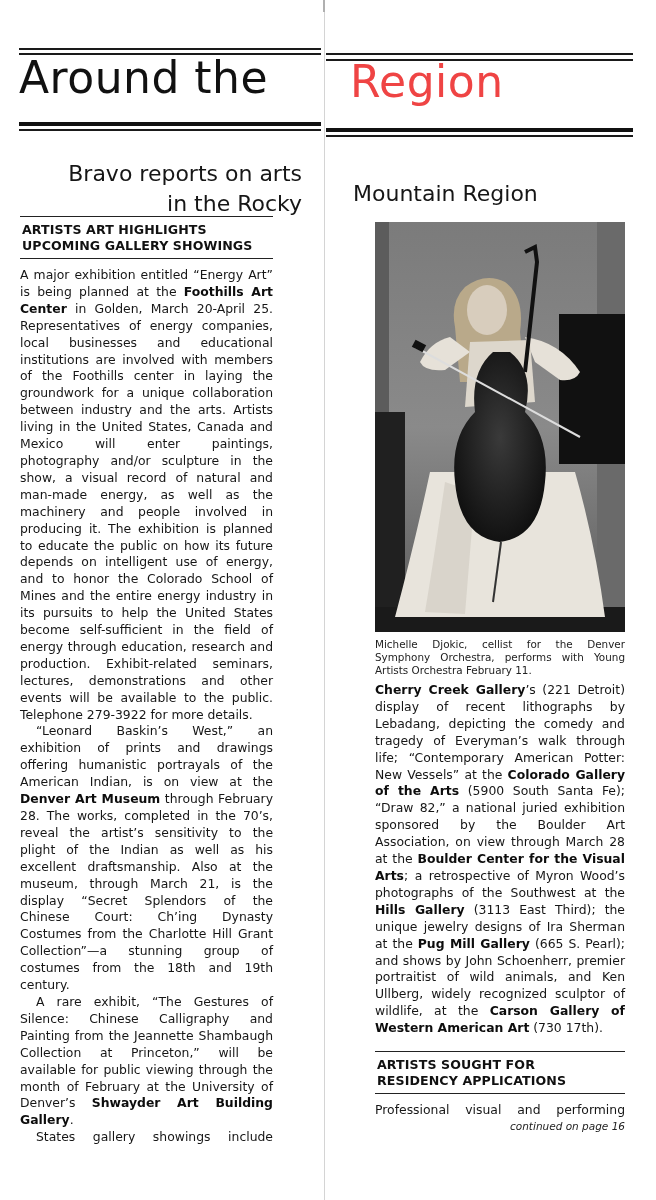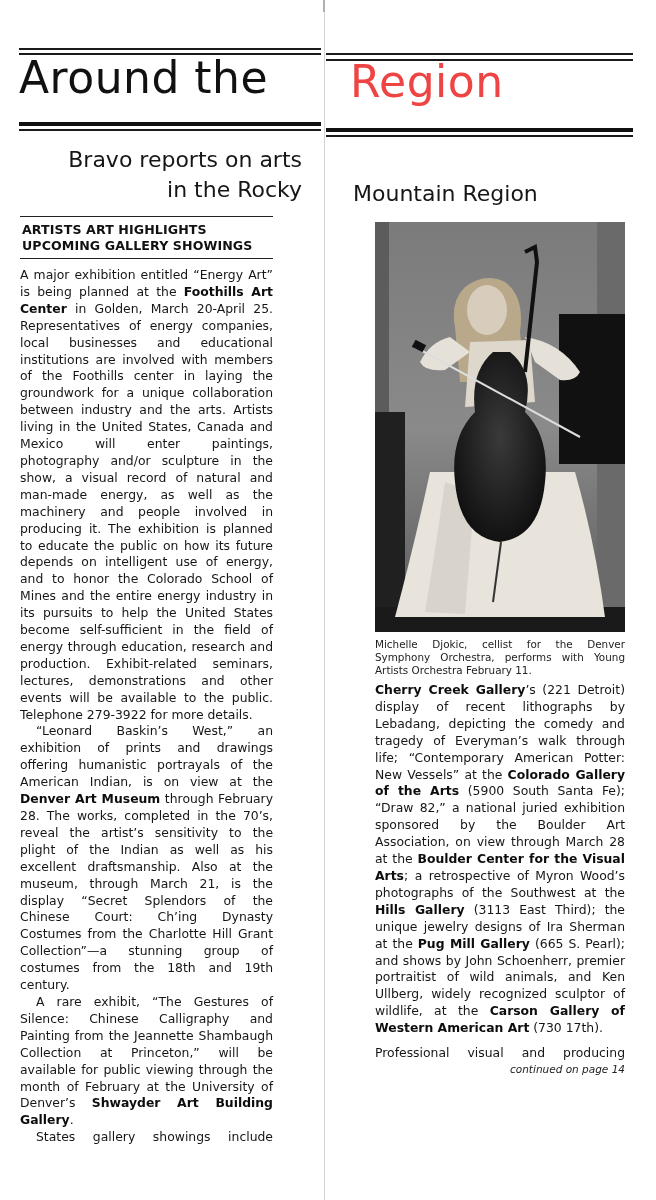--- a/index.html
+++ b/index.html
@@ -17,21 +17,21 @@
       position: absolute; left: 19px; top: 56px;
       font-family: "DejaVu Sans", sans-serif; font-size: 44px; letter-spacing: 0.5px;
       color: #111; white-space: nowrap; line-height: 1;
     }
     .title-right {
       position: absolute; left: 350px; top: 60px;
       font-family: "DejaVu Sans", sans-serif; font-size: 44px; letter-spacing: 0.5px;
       color: #ef4444; white-space: nowrap; line-height: 1;
     }
     .subtitle-left {
-      position: absolute; right: 354px; top: 145px; text-align: right;
+      position: absolute; right: 354px; top: 159px; text-align: right;
       font-size: 22px; line-height: 30px; color: #161616; white-space: nowrap;
     }
     .subtitle-right {
       position: absolute; left: 353px; top: 179px;
       font-size: 22px; line-height: 30px; color: #161616; white-space: nowrap;
     }
 
     .col { position: absolute; }
     .col-left { left: 20px; top: 216px; width: 253px; }
     .col-right { left: 375px; top: 222px; width: 250px; }
@@ -133,17 +133,21 @@
       <path d="M118 130 Q95 150 100 190 Q75 215 80 260 Q85 315 125 320 Q165 315 170 260 Q175 215 150 190 Q160 150 135 130 Z" fill="url(#cello)"></path>
       <line x1="126" y1="320" x2="118" y2="380" stroke="#333" stroke-width="2"></line>
       <line x1="40" y1="125" x2="205" y2="215" stroke="#ddd" stroke-width="2"></line>
       <rect x="38" y="120" width="12" height="8" fill="#111" transform="rotate(28 44 124)"></rect>
     </svg>
   </div>
   <div class="caption">Michelle Djokic, cellist for the Denver Symphony Orchestra, performs with Young Artists Orchestra February 11.</div>
   <div class="body-text right-body">
     <p><b>Cherry Creek Gallery</b>’s (221 Detroit) display of recent lithographs by Lebadang, depicting the comedy and tragedy of Everyman’s walk through life; “Contemporary American Potter: New Vessels” at the <b>Colorado Gallery of the Arts</b> (5900 South Santa Fe); “Draw 82,” a national juried exhibition sponsored by the Boulder Art Association, on view through March 28 at the <b>Boulder Center for the Visual Arts</b>; a retrospective of Myron Wood’s photographs of the Southwest at the <b>Hills Gallery</b> (3113 East Third); the unique jewelry designs of Ira Sherman at the <b>Pug Mill Gallery</b> (665 S. Pearl); and shows by John Schoenherr, premier portraitist of wild animals, and Ken Ullberg, widely recognized sculptor of wildlife, at the <b>Carson Gallery of Western American Art</b> (730 17th).</p>
   </div>
+  <div class="section-head right-section">
+    <div>ARTISTS SOUGHT FOR</div>
+    <div>RESIDENCY APPLICATIONS</div>
+  </div>
   <div class="body-text right-body2">
-    <p style="text-align-last: justify;">Professional visual and producing</p>
+    <p style="text-align-last: justify;">Professional visual and performing</p>
   </div>
-  <div class="continued">continued on page 14</div>
+  <div class="continued">continued on page 16</div>
 </div>
 
 </body></html>

